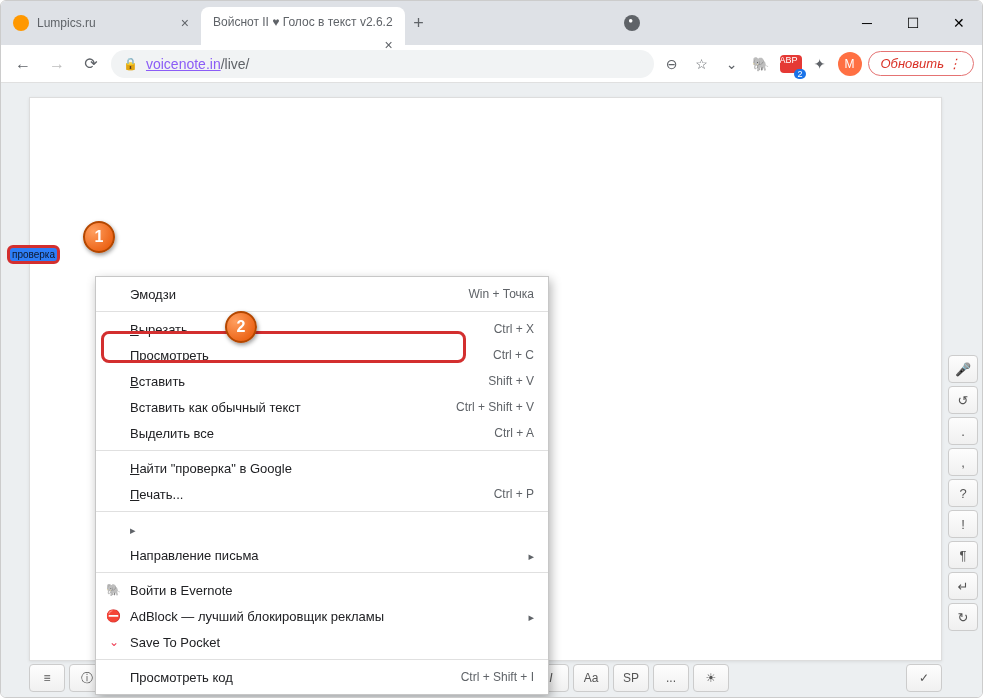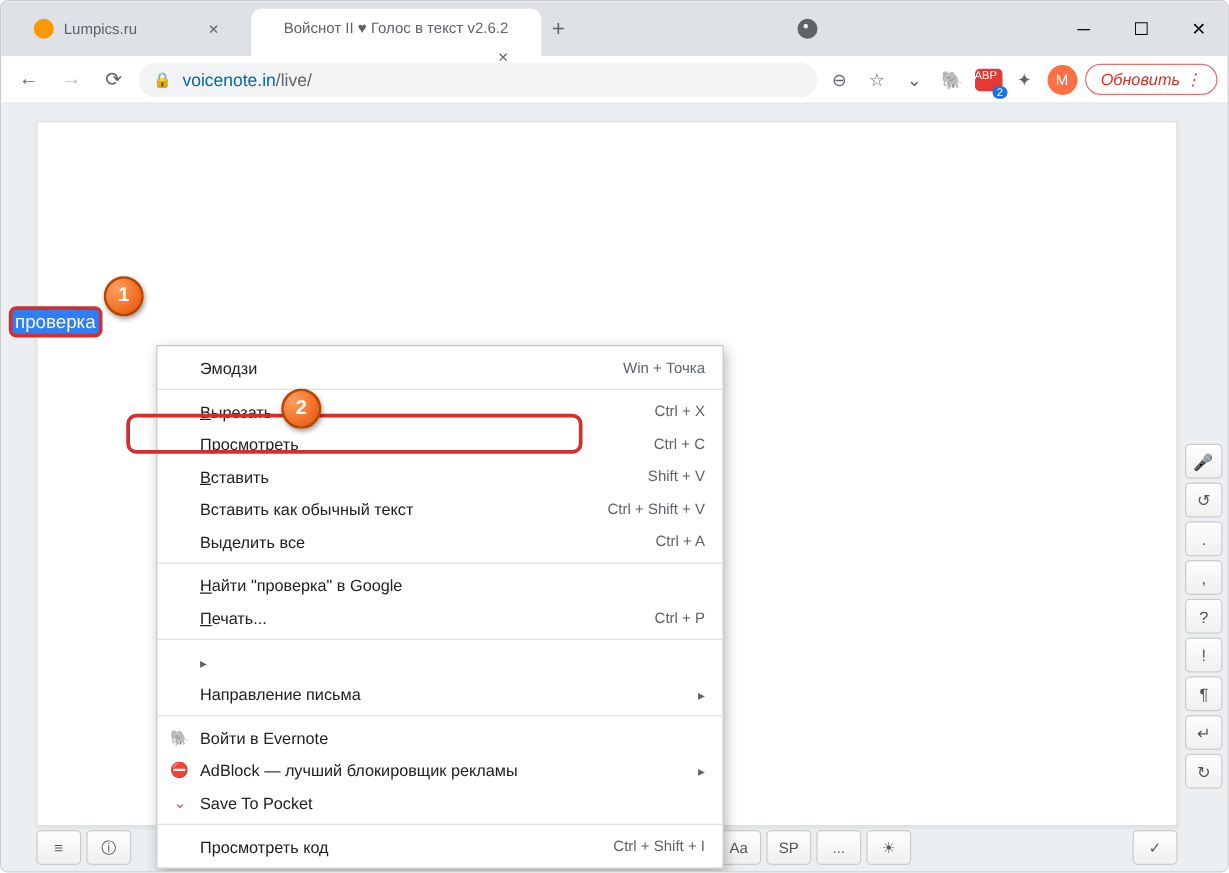--- a/index.html
+++ b/index.html
@@ -1,59 +1,59 @@
 <!DOCTYPE html>
 <html><head>
 <meta charset="utf-8">
 <style>
 * { margin: 0; padding: 0; box-sizing: border-box; font-family: "Segoe UI", Arial, sans-serif; }
 body { width: 983px; height: 698px; background: #fff; position: relative; overflow: hidden; border: 1px solid #ccc; border-radius: 6px; }
 
 
 .titlebar { height: 44px; display: flex; align-items: stretch; background: #dee1e6; }
-.tab { display: flex; align-items: center; padding: 0 26px; font-size: 12px; color: #5f6368; gap: 8px; position: relative; min-width: 200px; max-width: 240px; }
+.tab { display: flex; align-items: center; padding: 0 12px; font-size: 12px; color: #5f6368; gap: 8px; position: relative; min-width: 200px; max-width: 240px; }
 .tab.active { background: #fff; border-radius: 8px 8px 0 0; margin-top: 6px; flex-direction: column; }
 .tab .favicon { width: 16px; height: 16px; border-radius: 50%; }
 .tab .close { margin-left: auto; font-size: 14px; color: #5f6368; cursor: pointer; }
 .newtab { width: 28px; display: flex; align-items: center; justify-content: center; color: #5f6368; font-size: 18px; cursor: pointer; }
 .win-controls { margin-left: auto; display: flex; }
 .win-btn { width: 46px; display: flex; align-items: center; justify-content: center; color: #000; font-size: 14px; }
 .incognito-badge { width: 16px; height: 16px; background: #5f6368; border-radius: 50%; margin: auto 12px auto auto; position: relative; }
 .incognito-badge::after { content: "●"; color: #fff; font-size: 8px; position: absolute; top: 1px; left: 4px; }
 
 
 .addressbar { height: 38px; background: #fff; display: flex; align-items: center; padding: 0 8px; gap: 6px; border-bottom: 1px solid #e0e0e0; }
 .nav-btn { width: 28px; height: 28px; display: flex; align-items: center; justify-content: center; color: #5f6368; font-size: 16px; border-radius: 50%; }
 .nav-btn.disabled { color: #bdbdbd; }
 .url-box { flex: 1; display: flex; align-items: center; height: 28px; background: #f1f3f4; border-radius: 14px; padding: 0 12px; font-size: 14px; color: #202124; gap: 8px; }
 .url-box .lock { color: #5f6368; font-size: 12px; }
-.url-box .domain { color: #0369a1; }
+.url-box .domain { color: #8b5cf6; text-decoration: underline; }
 .url-box .path { color: #5f6368; }
 .ext-icon { width: 24px; height: 24px; display: flex; align-items: center; justify-content: center; font-size: 14px; color: #5f6368; border-radius: 4px; }
 .ext-abp { background: #e53935; color: #fff; font-size: 9px; font-weight: normal; border-radius: 4px; width: 22px; height: 18px; position: relative; }
 .ext-abp::after { content: "2"; position: absolute; bottom: -6px; right: -4px; background: #1a73e8; color: #fff; font-size: 9px; border-radius: 6px; padding: 0 3px; }
 .avatar { width: 24px; height: 24px; border-radius: 50%; background: #ff7043; color: #fff; display: flex; align-items: center; justify-content: center; font-size: 12px; font-weight: 500; }
 .update-btn { border: 1px solid #e57373; color: #d93025; background: #fff; border-radius: 14px; padding: 4px 12px; font-size: 13px; display: flex; align-items: center; gap: 4px; font-style: italic; }
 
 
 .content { position: absolute; top: 82px; left: 0; right: 0; bottom: 0; background: #eceff1; }
 .paper { position: absolute; top: 14px; left: 28px; right: 40px; bottom: 36px; background: #fff; border: 1px solid #ddd; box-shadow: 0 1px 3px rgba(0,0,0,0.08); }
-.selected-text { position: absolute; top: 162px; left: 6px; background: #2d7ef7; color: #fef9c3; font-size: 15px; padding: 1px 2px; border: 3px solid #d32f2f; border-radius: 6px; }
+.selected-text { position: absolute; top: 162px; left: 6px; background: #2d7ef7; color: #0f172a; font-size: 10px; padding: 1px 2px; border: 3px solid #d32f2f; border-radius: 6px; }
 
 
 .vtoolbar { position: absolute; right: 2px; top: 272px; width: 32px; display: flex; flex-direction: column; gap: 3px; }
 .vbtn { width: 30px; height: 28px; background: linear-gradient(#fdfdfd,#f0f0f0); border: 1px solid #ccc; border-radius: 4px; display: flex; align-items: center; justify-content: center; font-size: 13px; color: #555; }
 
 
 .btoolbar { position: absolute; left: 28px; right: 40px; bottom: 4px; height: 30px; display: flex; gap: 4px; align-items: center; }
 .bbtn { height: 28px; min-width: 36px; background: linear-gradient(#fdfdfd,#f0f0f0); border: 1px solid #ccc; border-radius: 4px; display: flex; align-items: center; justify-content: center; font-size: 12px; color: #555; padding: 0 6px; }
 .bspacer { flex: 1; }
 
 
-.context-menu { position: absolute; top: 275px; left: 94px; width: 454px; background: #fff; border: 1px solid #c7c7c7; box-shadow: 2px 4px 10px rgba(0,0,0,0.3); font-size: 13px; color: #202124; padding: 4px 0; z-index: 100; margin-left: 30px; }
+.context-menu { position: absolute; top: 275px; left: 94px; width: 454px; background: #fff; border: 1px solid #c7c7c7; box-shadow: 2px 4px 10px rgba(0,0,0,0.3); font-size: 13px; color: #202124; padding: 4px 0; z-index: 100; }
 .cm-item { display: flex; align-items: center; height: 26px; padding: 0 14px 0 34px; position: relative; }
 .cm-label { flex: 1; }
 .cm-shortcut { color: #5f6368; font-size: 12px; }
 .cm-sep { height: 1px; background: #e0e0e0; margin: 4px 0; }
 .cm-icon { position: absolute; left: 10px; width: 16px; height: 16px; display: flex; align-items: center; justify-content: center; font-size: 12px; }
 .cm-arrow::after { content: "▸"; color: #5f6368; font-size: 11px; }
 .underline-first::first-letter { text-decoration: underline; }
 .copy-highlight { position: absolute; top: 330px; left: 100px; width: 365px; height: 32px; border: 3px solid #d32f2f; border-radius: 8px; z-index: 101; pointer-events: none; }
 
 

